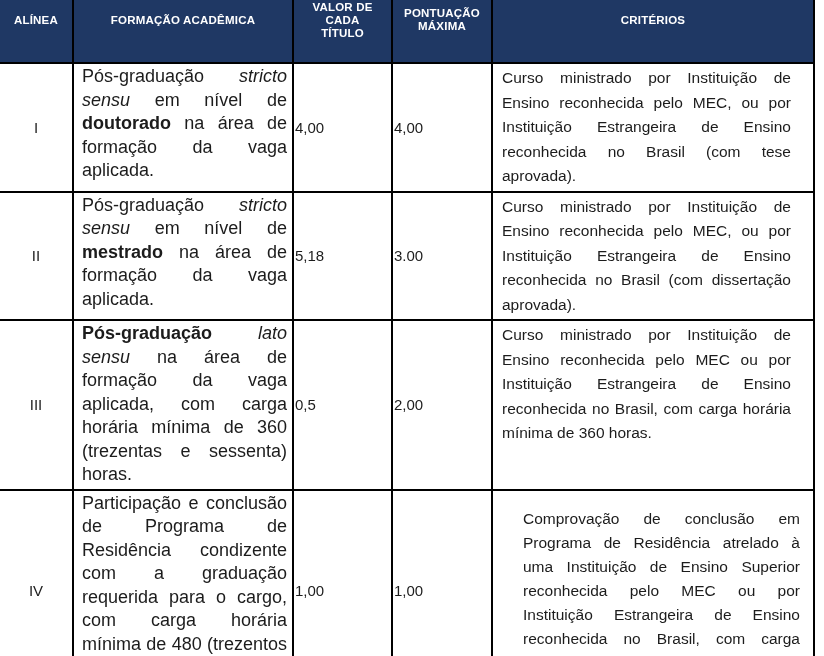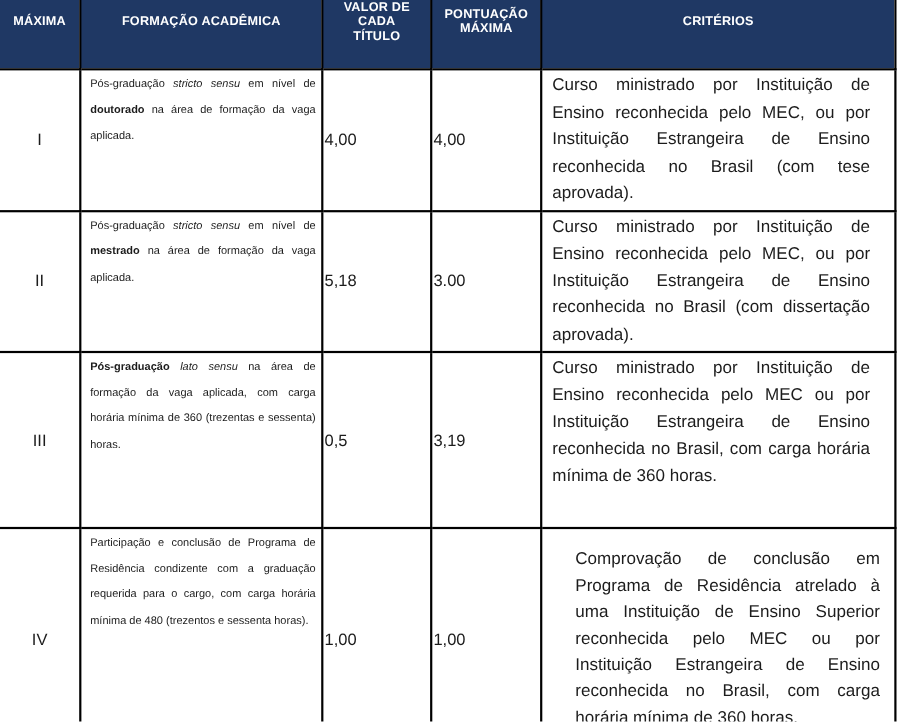--- a/index.html
+++ b/index.html
@@ -49,21 +49,21 @@
   tr.r3 { height: 202px; }
   td.alinea {
     text-align: center;
     vertical-align: middle;
     font-size: 15px;
     font-weight: normal;
   }
   td.formacao {
     vertical-align: top;
     text-align: justify;
-    font-size: 10px;
+    font-size: 18px;
     line-height: 23.5px;
     padding: 1px 5px 2px 8px;
   }
   td.val {
     text-align: left;
     vertical-align: middle;
     font-size: 15px;
   }
   td.criterios {
     vertical-align: top;
@@ -85,21 +85,21 @@
   <table class="titles">
     <colgroup>
       <col style="width:73px">
       <col style="width:220px">
       <col style="width:99px">
       <col style="width:100px">
       <col style="width:322px">
     </colgroup>
     <thead>
       <tr>
-        <th class="first">MÁXIMA</th>
+        <th class="first">ALÍNEA</th>
         <th>FORMAÇÃO ACADÊMICA</th>
         <th class="pre">VALOR DE
 CADA
 TÍTULO</th>
         <th>PONTUAÇÃO MÁXIMA</th>
         <th>CRITÉRIOS</th>
       </tr>
     </thead>
     <tbody>
       <tr class="r0">
@@ -113,21 +113,21 @@
         <td class="alinea first">II</td>
         <td class="formacao"><span>Pós-graduação </span><span style="font-style: italic;">stricto sensu</span><span> em nível de </span><span style="font-weight: bold;">mestrado</span><span> na área de formação da vaga aplicada.</span></td>
         <td class="val">5,18</td>
         <td class="val">3.00</td>
         <td class="criterios">Curso ministrado por Instituição de Ensino reconhecida pelo MEC, ou por Instituição Estrangeira de Ensino reconhecida no Brasil (com dissertação aprovada).</td>
       </tr>
       <tr class="r2">
         <td class="alinea first">III</td>
         <td class="formacao"><span style="font-weight: bold;">Pós-graduação</span><span> </span><span style="font-style: italic;">lato sensu</span><span> na área de formação da vaga aplicada, com carga horária mínima de 360 (trezentas e sessenta) horas.</span></td>
         <td class="val">0,5</td>
-        <td class="val">3,19</td>
+        <td class="val">2,00</td>
         <td class="criterios">Curso ministrado por Instituição de Ensino reconhecida pelo MEC ou por Instituição Estrangeira de Ensino reconhecida no Brasil, com carga horária mínima de 360 horas.</td>
       </tr>
       <tr class="r3">
         <td class="alinea first">IV</td>
         <td class="formacao"><span>Participação e conclusão de </span><span style="font-weight: normal;">Programa de Residência</span><span> condizente com a graduação requerida para o cargo, com carga horária mínima de 480 (trezentos e sessenta horas).</span></td>
         <td class="val">1,00</td>
         <td class="val">1,00</td>
         <td class="criterios mid">Comprovação de conclusão em Programa de Residência atrelado à uma Instituição de Ensino Superior reconhecida pelo MEC ou por Instituição Estrangeira de Ensino reconhecida no Brasil, com carga horária mínima de 360 horas.</td>
       </tr>
     </tbody>

